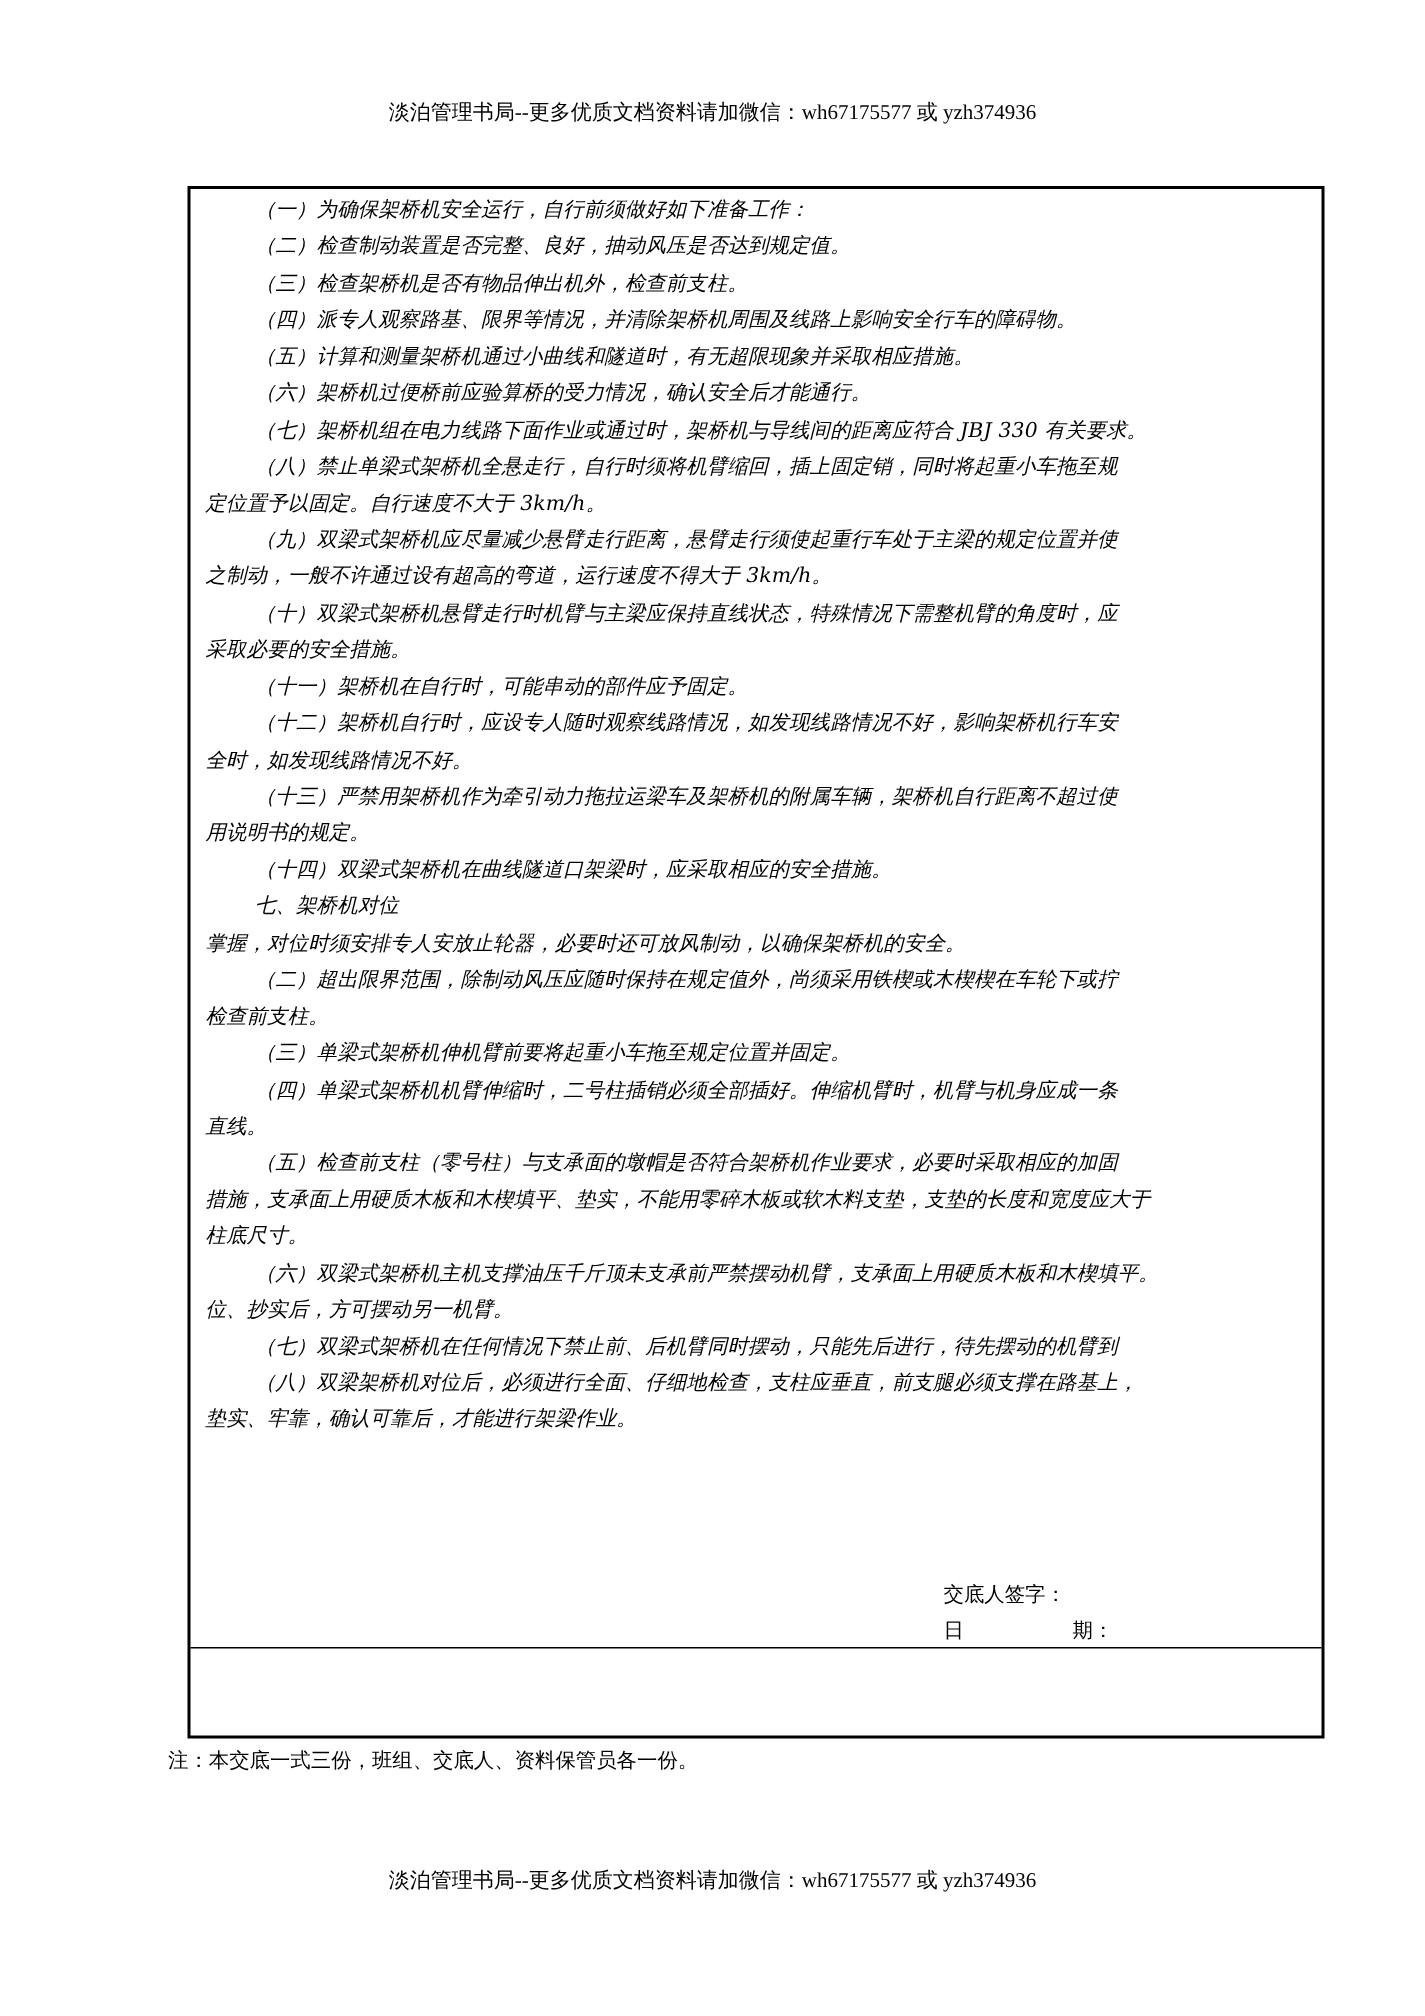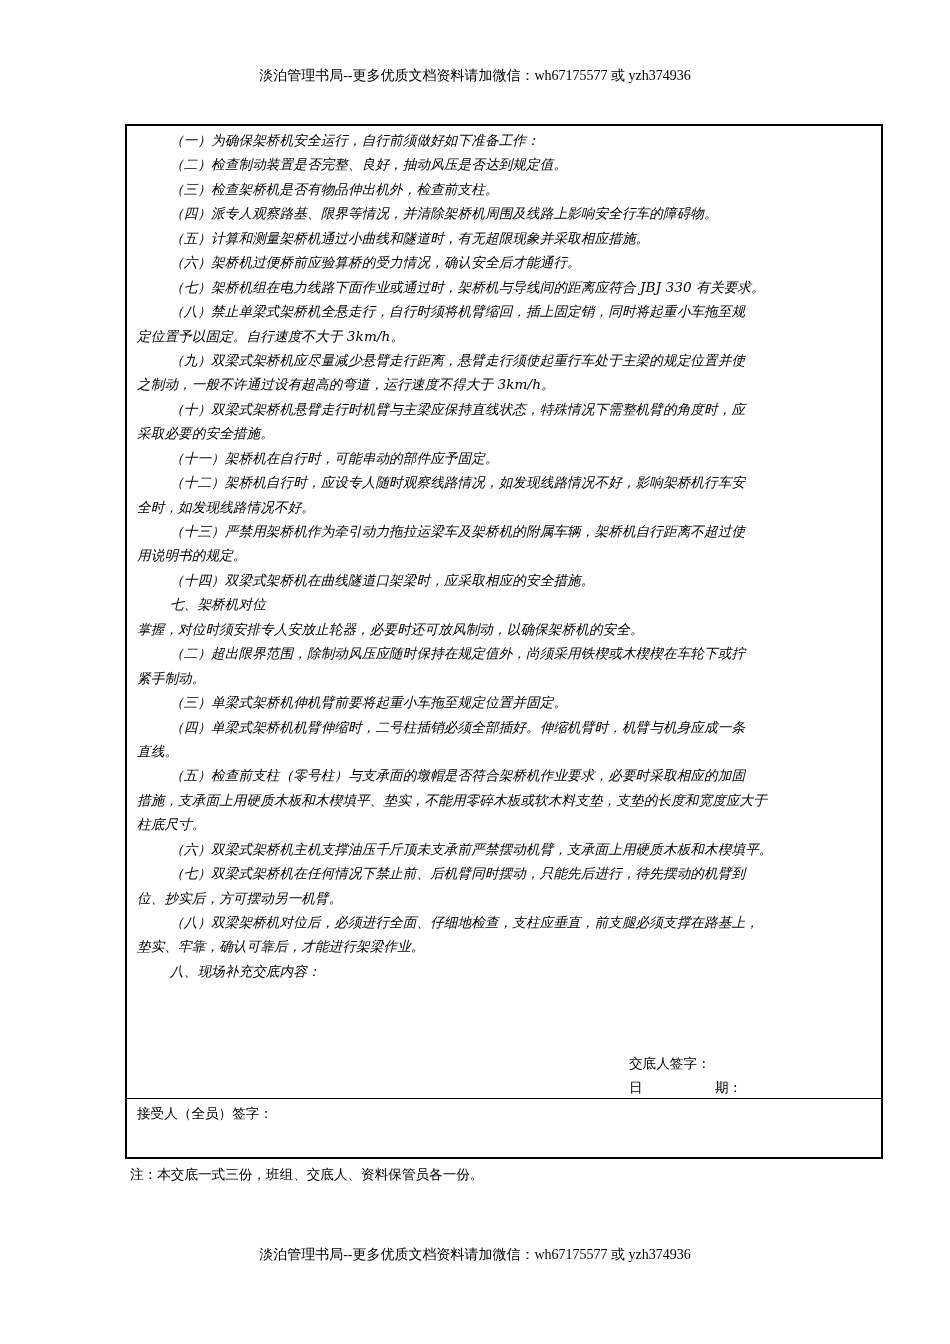--- a/index.html
+++ b/index.html
@@ -96,21 +96,20 @@
       top: 2px;
       font-size: 13.6px;
       line-height: 24px;
     }
     .note-line {
       position: absolute;
       left: 112px;
       top: 1163px;
       font-size: 13.6px;
       line-height: 22px;
-      margin-left: 18px;
     }
   </style>
 </head>
 <body>
 
 <div class="header-line">淡泊管理书局--更多优质文档资料请加微信：wh67175577 或 yzh374936</div>
 
 <div class="table-box">
   <div class="content-cell">
     <div class="lines" id="lines-container">
@@ -129,41 +128,37 @@
         <div class="line">采取必要的安全措施。</div>
         <div class="line indent">（十一）架桥机在自行时，可能串动的部件应予固定。</div>
         <div class="line indent">（十二）架桥机自行时，应设专人随时观察线路情况，如发现线路情况不好，影响架桥机行车安</div>
         <div class="line">全时，如发现线路情况不好。</div>
         <div class="line indent">（十三）严禁用架桥机作为牵引动力拖拉运梁车及架桥机的附属车辆，架桥机自行距离不超过使</div>
         <div class="line">用说明书的规定。</div>
         <div class="line indent">（十四）双梁式架桥机在曲线隧道口架梁时，应采取相应的安全措施。</div>
         <div class="line indent">七、架桥机对位</div>
         <div class="line">掌握，对位时须安排专人安放止轮器，必要时还可放风制动，以确保架桥机的安全。</div>
         <div class="line indent">（二）超出限界范围，除制动风压应随时保持在规定值外，尚须采用铁楔或木楔楔在车轮下或拧</div>
-        <div class="line">紧手制动。</div>
+        <div class="line">检查前支柱。</div>
         <div class="line indent">（三）单梁式架桥机伸机臂前要将起重小车拖至规定位置并固定。</div>
         <div class="line indent">（四）单梁式架桥机机臂伸缩时，二号柱插销必须全部插好。伸缩机臂时，机臂与机身应成一条</div>
         <div class="line">直线。</div>
         <div class="line indent">（五）检查前支柱（零号柱）与支承面的墩帽是否符合架桥机作业要求，必要时采取相应的加固</div>
         <div class="line">措施，支承面上用硬质木板和木楔填平、垫实，不能用零碎木板或软木料支垫，支垫的长度和宽度应大于</div>
         <div class="line">柱底尺寸。</div>
         <div class="line indent">（六）双梁式架桥机主机支撑油压千斤顶未支承前严禁摆动机臂，支承面上用硬质木板和木楔填平。</div>
+        <div class="line">位、抄实后，方可摆动另一机臂。</div>
         <div class="line indent">（七）双梁式架桥机在任何情况下禁止前、后机臂同时摆动，只能先后进行，待先摆动的机臂到</div>
-        <div class="line">位、抄实后，方可摆动另一机臂。</div>
         <div class="line indent">（八）双梁架桥机对位后，必须进行全面、仔细地检查，支柱应垂直，前支腿必须支撑在路基上，</div>
         <div class="line">垫实、牢靠，确认可靠后，才能进行架梁作业。</div>
-        <div class="line indent">八、现场补充交底内容：</div>
       </div>
     <div class="sign-block">
       <div class="row">交底人签字：</div>
       <div class="row">
         <span class="date-label">日</span><span>期：</span>
       </div>
     </div>
   </div>
-  <div class="receiver-cell">
-    <div class="receiver-label">接受人（全员）签字：</div>
-  </div>
 </div>
 
 <div class="note-line">注：本交底一式三份，班组、交底人、资料保管员各一份。</div>
 
 <div class="footer-line">淡泊管理书局--更多优质文档资料请加微信：wh67175577 或 yzh374936</div>
 
 </body></html>

